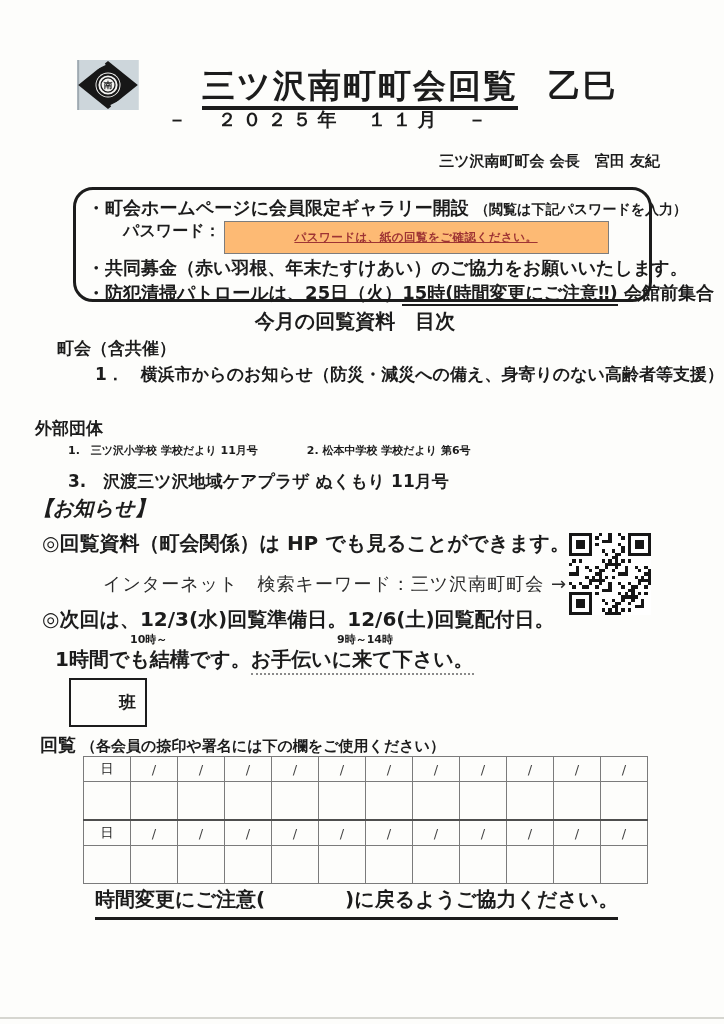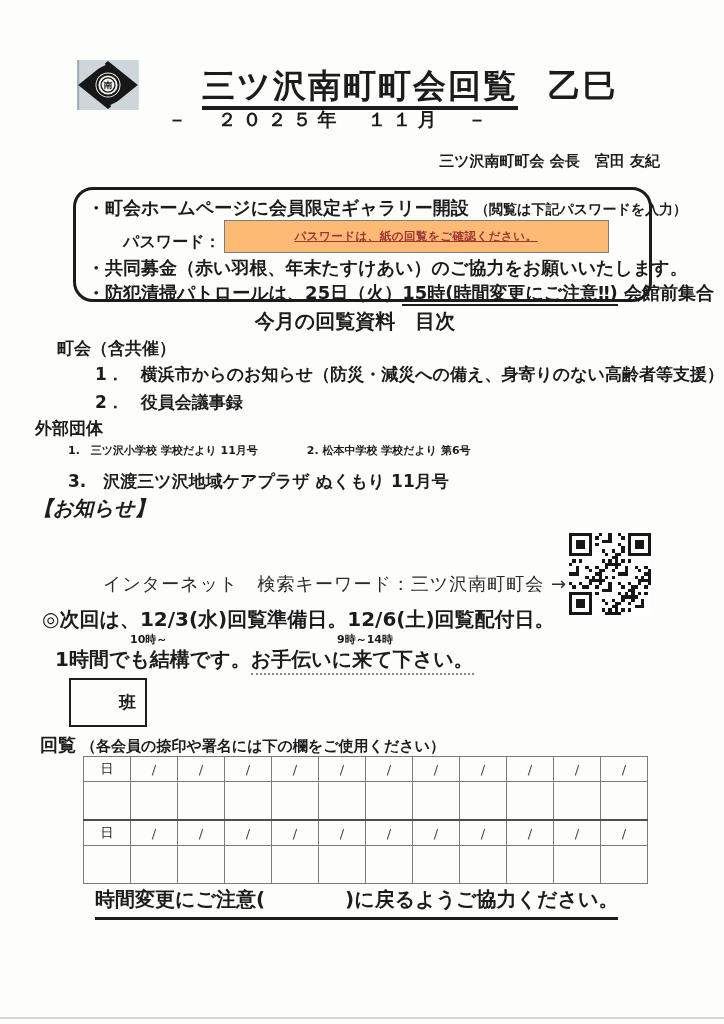--- a/index.html
+++ b/index.html
@@ -23,21 +23,21 @@
   .date-line { top:107px; left:0; width:660px; text-align:center;
     font-size:19px; font-weight:bold; letter-spacing:6px; }
   .chairman-line { top:152px; right:64px; font-size:15px; font-weight:bold; }
 
   
   .notice-box { left:63px; top:187px; width:579px; height:115px;
     border:3px solid #1c1c1c; border-radius:20px; box-sizing:border-box;
     padding:6px 11px 0 11px;margin-left:10px; }
   .nb-line1 { font-size:18px; font-weight:bold; white-space:nowrap; }
   .nb-paren { font-size:14px; }
-  .nb-pwline { display:flex; align-items:flex-end; margin-top:1px; height:32px; }
+  .nb-pwline { display:flex; align-items:flex-start; margin-top:1px; height:32px; }
   .nb-pwlabel { font-size:16px; font-weight:bold; margin-left:36px; }
   .redact-box { background:#fdba74; border:1px solid #7d7d7d; width:383px; height:31px;
     margin-left:3px; display:flex; align-items:center; justify-content:center; }
   .redact-text { color:#9e3434; font-size:11.5px; font-weight:bold;
     text-decoration:underline; letter-spacing:0.5px; }
   .nb-line2 { font-size:18px; font-weight:bold; margin-top:3px; white-space:nowrap; }
   .nb-line3 { font-size:18px; font-weight:bold; margin-top:1px; white-space:nowrap; }
   .u { border-bottom:2px solid #1c1c1c; padding-bottom:1px; }
 
   
@@ -122,28 +122,28 @@
     </div>
     <div class="nb-line2">・共同募金（赤い羽根、年末たすけあい）のご協力をお願いいたします。</div>
     <div class="nb-line3">
       <span>・防犯清掃パトロールは、25日（火）</span><span class="u">15時(時間変更にご注意‼)</span><span> 会館前集合</span>
     </div>
   </div>
 
   <div class="abs index-heading">今月の回覧資料　目次</div>
   <div class="abs group1-title">町会（含共催）</div>
   <div class="abs g1-item1">1．　横浜市からのお知らせ（防災・減災への備え、身寄りのない高齢者等支援）</div>
-  <div class="abs g1-item2">2．　役員会議事録</div>
   <div class="abs group2-title">外部団体</div>
   <div class="abs g2-row1">
     <span>1.　三ツ沢小学校 学校だより 11月号</span><span class="g2-item-b">2.  松本中学校 学校だより 第6号</span>
   </div>
   <div class="abs g2-row2">3.　沢渡三ツ沢地域ケアプラザ ぬくもり 11月号</div>
 
   <div class="abs ann-heading">【お知らせ】</div>
+  <div class="abs hp-line">◎回覧資料（町会関係）は HP でも見ることができます。</div>
   <div class="abs search-line">インターネット　検索キーワード：三ツ沢南町町会 →</div>
 
   <div class="abs qr-block">
     <svg width="82" height="86" viewBox="0 0 25 25" shape-rendering="crispEdges">
       <rect width="25" height="25" fill="#ffffff"></rect>
       <g fill="#161616">
         <rect x="0" y="0" width="7" height="7"></rect>
         <rect x="18" y="0" width="7" height="7"></rect>
         <rect x="0" y="18" width="7" height="7"></rect>
       </g>

